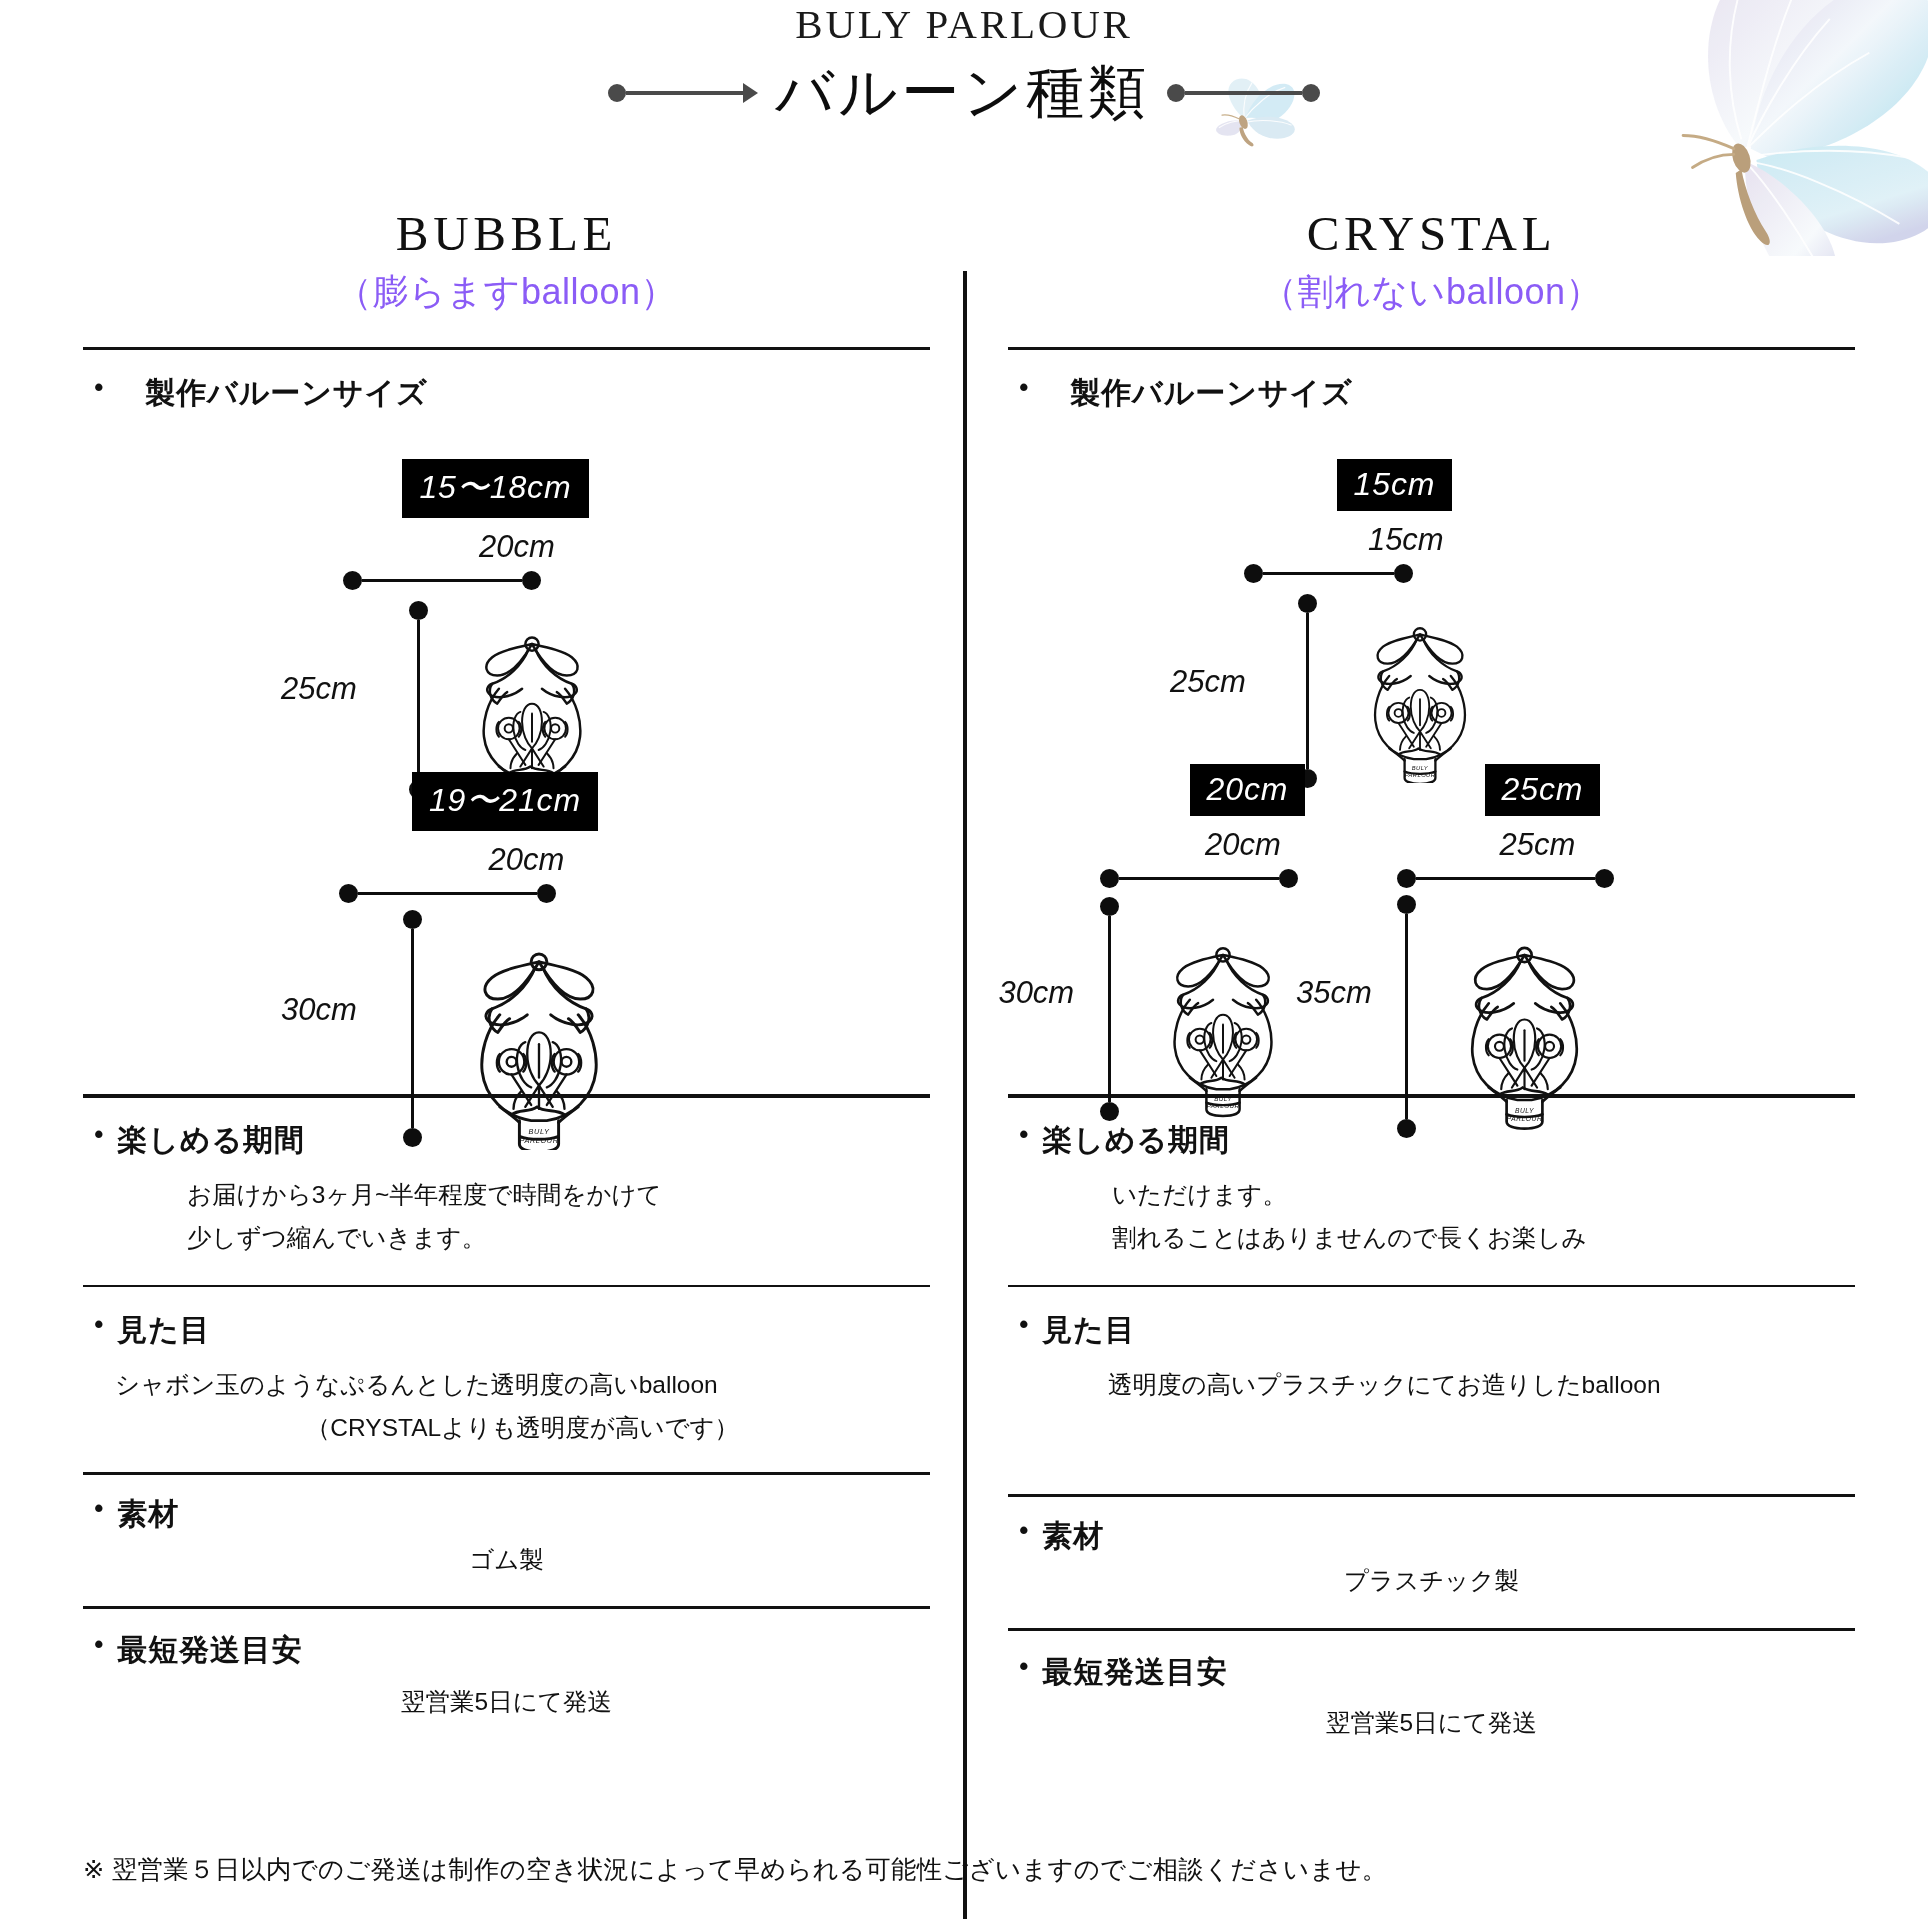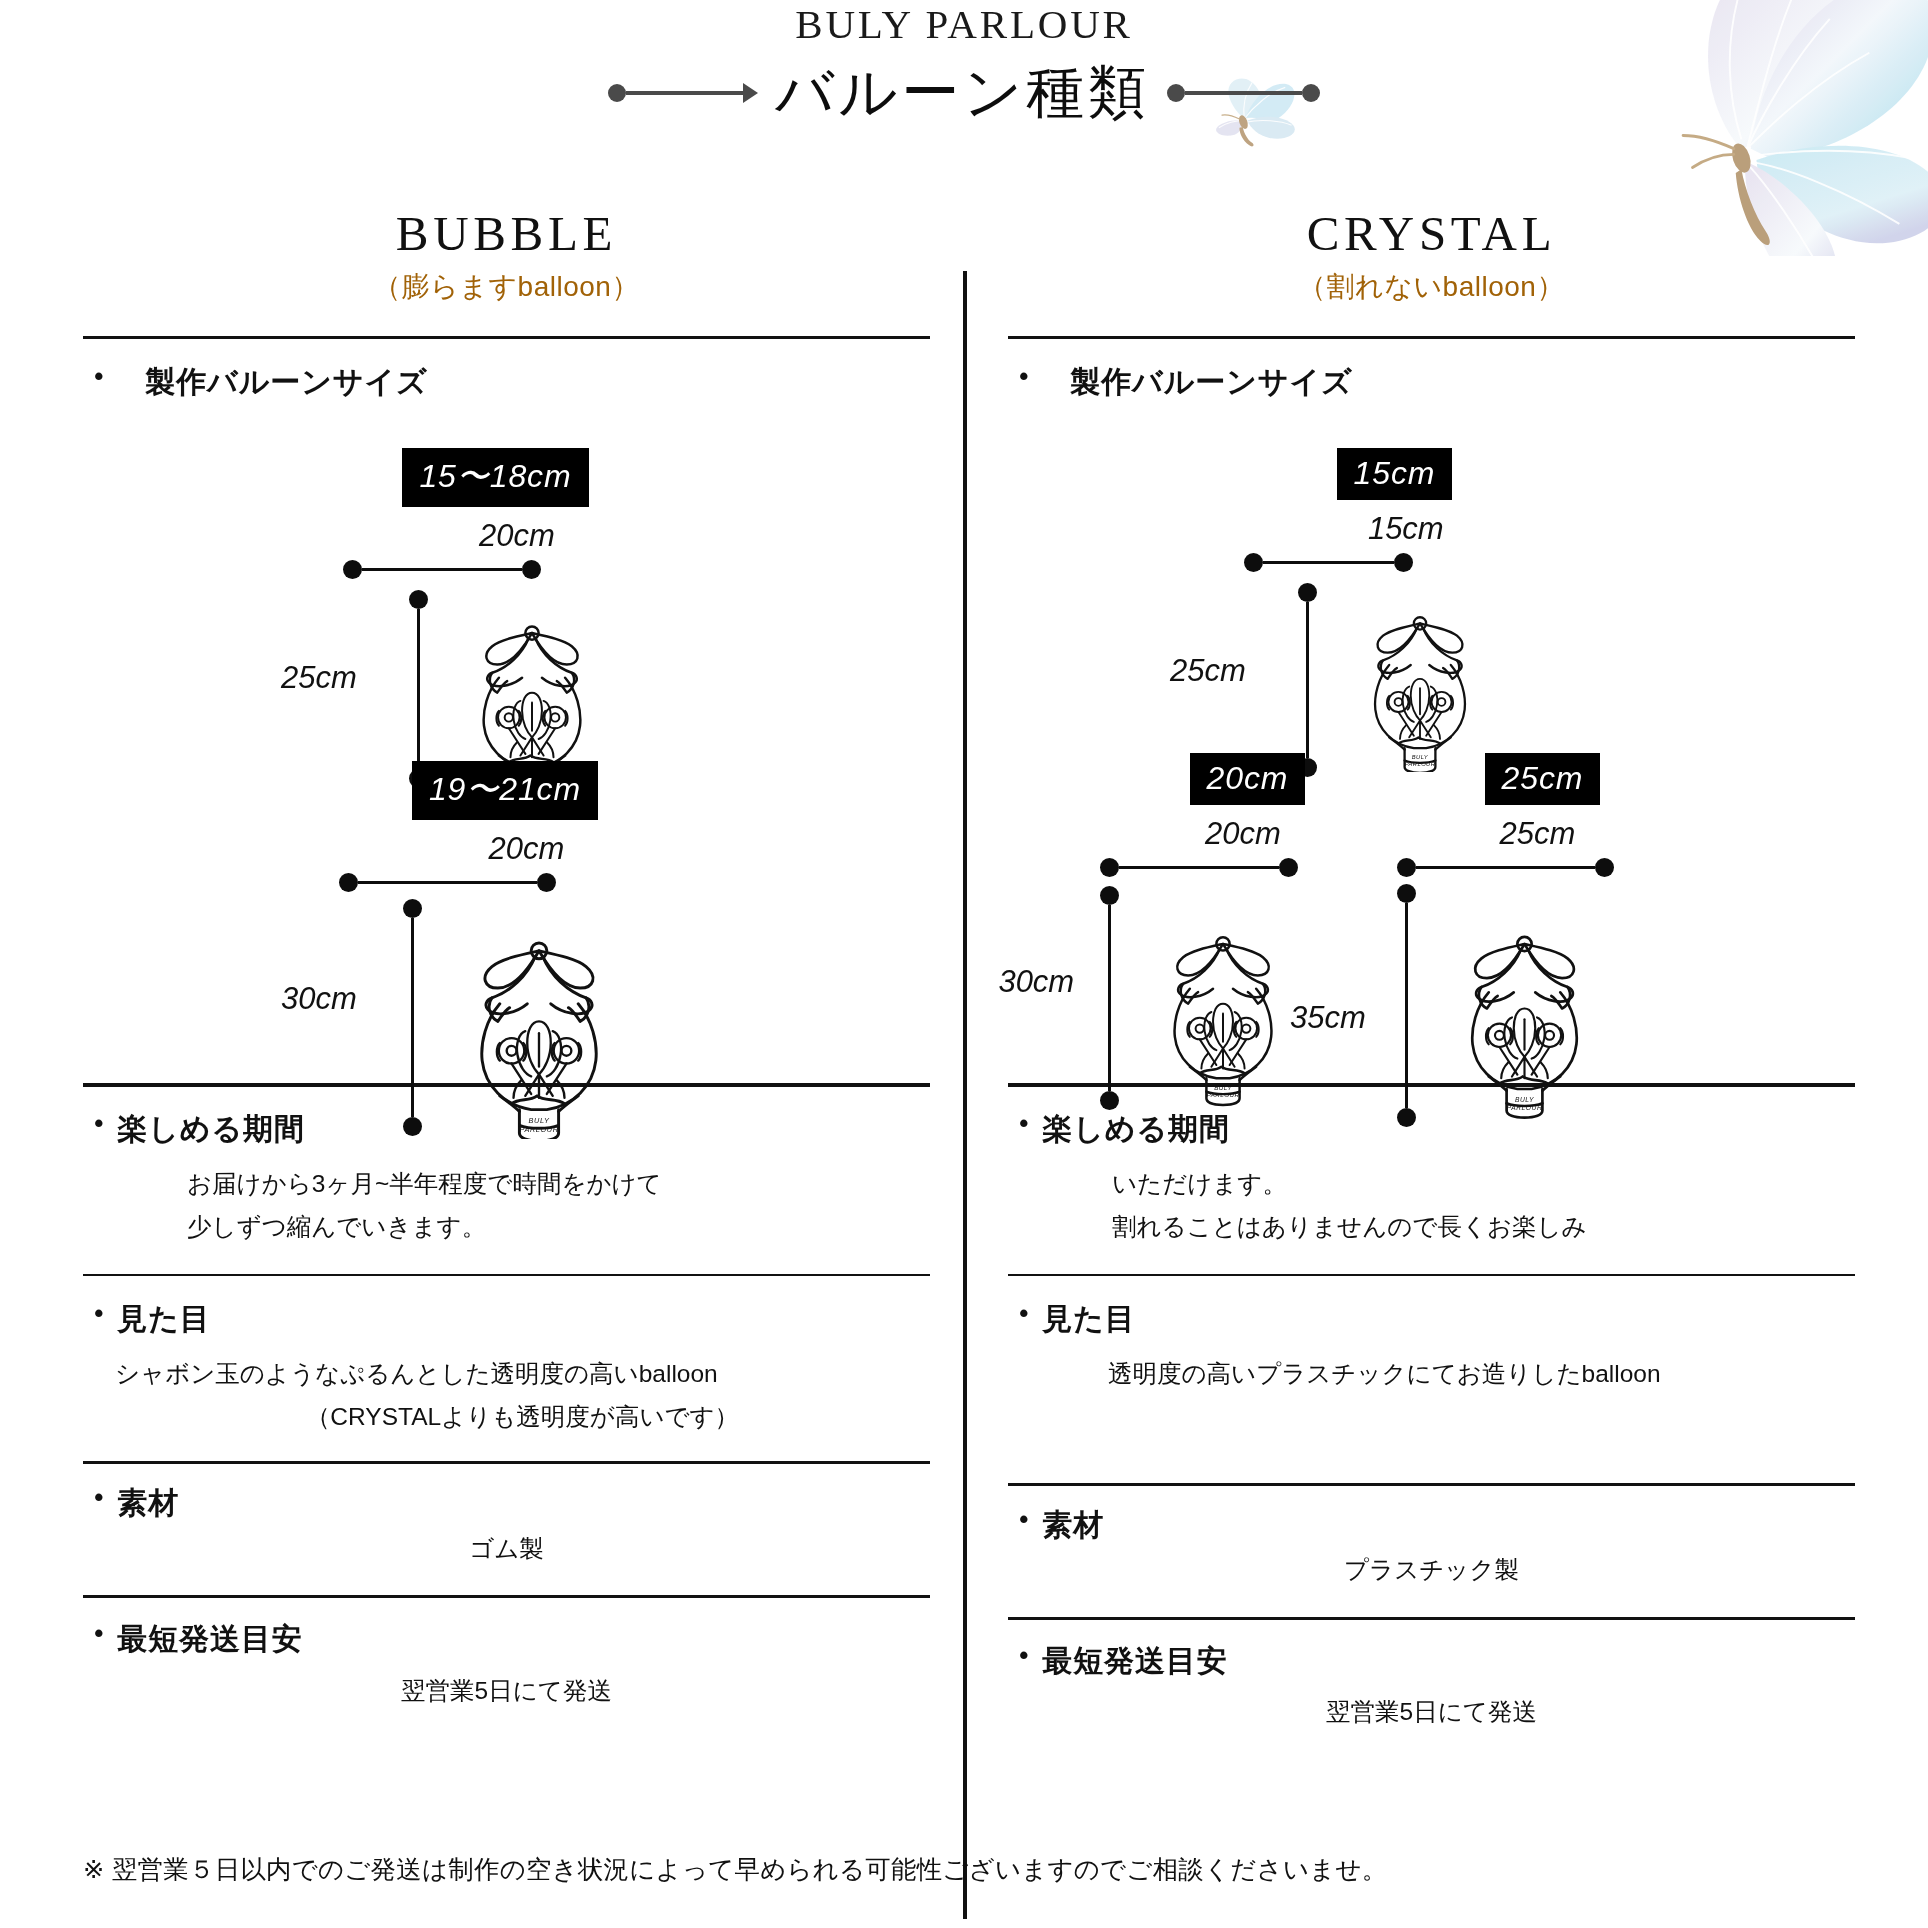--- a/index.html
+++ b/index.html
@@ -57,22 +57,22 @@
   .col { position: absolute; top: 0; width: 847px; }
   #col-bubble  { left: 83px; }
   #col-crystal { left: 1008px; }
 
   .col-title {
     text-align: center;
     font-family: "Liberation Serif", "DejaVu Serif", serif;
     font-size: 49px; letter-spacing: 4.7px; color: #111;
   }
   .col-sub {
-    text-align: center; font-size: 28px; margin-top: 5.6px;
-    letter-spacing: 0.5px; color: #a16207; font-weight: 500;
+    text-align: center; font-size: 36px; margin-top: 5.6px;
+    letter-spacing: 0.5px; color: #8b5cf6; font-weight: 500;
   }
   .hr { height: 3.8px; background: #111; width: 100%; margin: 21px 0 0 0; }
   .hr.thin { height: 2.8px; }
 
   .section { position: relative; }
   .sec-head {
     display: flex; align-items: flex-start; gap: 13px;
     font-size: 30px; font-weight: 700; letter-spacing: 0.9px;
     color: #111; padding: 22.6px 0 0 11.3px;
   }
@@ -491,21 +491,21 @@
           <div style="text-align:center; padding-left:151px;">
             <span class="tag">25cm</span>
           </div>
           <div class="wlabel" style="margin-top:11.3px; margin-left:141px;">25cm</div>
           <div class="measure-h" style="width:217px; margin-left:137px; margin-top:5.6px;">
             <span class="mdot"></span>
             <span class="mline"></span>
             <span class="mdot"></span>
           </div>
           <div style="position:relative; height:254px;">
-            <div class="hlabel" style="position:absolute; left:30px; top:87px;margin-top:36px;">35cm</div>
+            <div class="hlabel" style="position:absolute; left:36px; top:87px;">35cm</div>
             <div class="measure-v" style="left:137px; top:7.5px; height:243px;">
               <span class="mdot"></span>
               <span class="mline"></span>
               <span class="mdot"></span>
             </div>
             <svg class="balloon-svg balloon-tpl" viewBox="0 0 200 250" style="position:absolute; left:175px; top:1.9px; width:179px; height:250px;">
 <g fill="none" stroke="#111" stroke-width="3" stroke-linejoin="round" stroke-linecap="round">
   <path d="M100,58 C84,86 70,96 58,96 C44,96 40,84 52,74 C62,66 82,62 100,58 Z"></path>
   <path d="M100,58 C116,86 130,96 142,96 C156,96 160,84 148,74 C138,66 118,62 100,58 Z"></path>
   <circle cx="100" cy="58" r="8"></circle>

